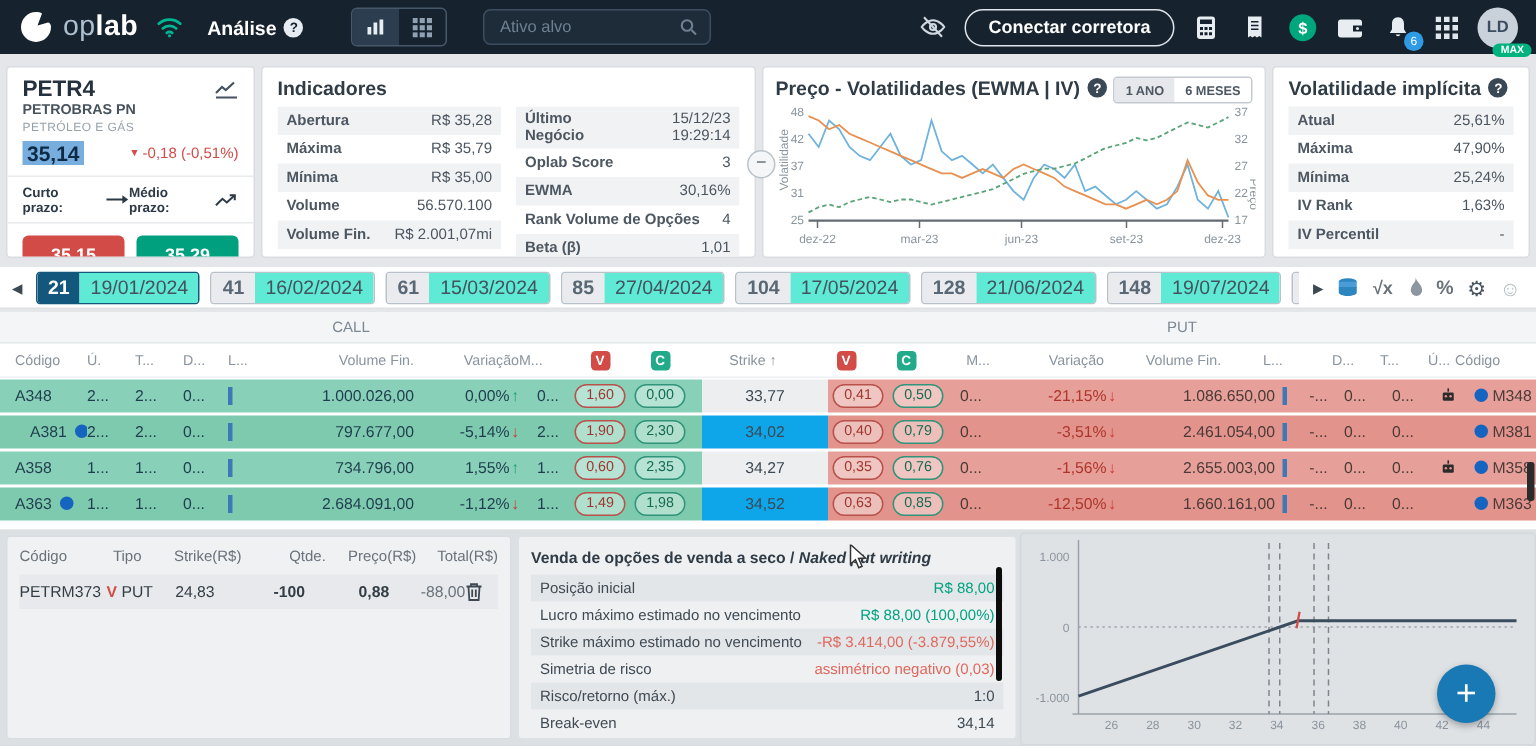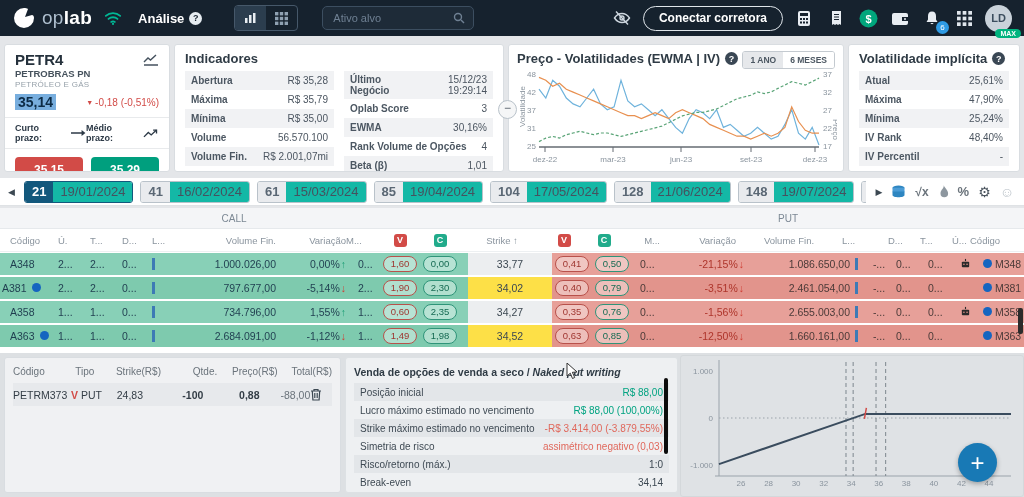--- a/index.html
+++ b/index.html
@@ -54,41 +54,41 @@
   .rgroup{display:flex;border:1px solid #c4cad0;border-radius:3px;overflow:hidden;}
   .rbtn{font-size:8.5px;font-weight:bold;color:#4c5762;padding:3px 7px;background:#fff;}
   .rbtn.on{background:#e6e8eb;}
   #p-iv{left:848px;top:44px;width:172px;height:128px;padding:6px 10px 0 10px;}
   .collapse{position:absolute;left:498px;top:100px;width:17px;height:17px;border-radius:50%;background:#f5f6f7;border:1px solid #b9c2ca;color:#55606a;font-size:12px;line-height:14px;text-align:center;z-index:5;}
   
   .tabsbar{position:absolute;top:178px;left:0;width:1024px;height:28px;background:#fff;border-bottom:1px solid #dfe2e5;display:flex;align-items:center;padding:0 6px;gap:7px;box-sizing:border-box;}
   .navarr{color:#3c4852;font-size:9px;padding:0 2px;}
   .tab{display:flex;border:1px solid #b9c2ca;border-radius:3px;overflow:hidden;height:20px;font-size:13px;flex:0 0 auto;}
   .tab .days{background:#e9ebee;color:#5a6774;padding:0 7px;display:flex;align-items:center;font-weight:bold;}
-  .tab .date{background:#14b8a6;color:#45525f;padding:0 7px;display:flex;align-items:center;}
+  .tab .date{background:#5eead4;color:#45525f;padding:0 7px;display:flex;align-items:center;}
   .tab.active{border-color:#13587c;}
   .tab.active .days{background:#13587c;color:#fff;}
   .tools{display:flex;align-items:center;gap:9px;margin-left:auto;padding-right:4px;}
   .tool{font-size:12px;color:#6a737b;display:flex;align-items:center;}
   
   .chain{position:absolute;top:208px;left:0;width:1024px;height:145px;background:#fff;overflow:hidden;}
   .band{display:flex;height:20px;font-size:10px;color:#7c8894;background:#f4f5f7;border-bottom:1px solid #e6e9ec;align-items:center;}
   .band .bc{width:468px;text-align:center;}
   .band .bs{width:84px;}
   .band .bp{flex:1;text-align:center;}
   .hdr{display:flex;height:22px;align-items:center;font-size:9.5px;color:#8a949e;border-bottom:1px solid #edf0f2;}
   .hcell{box-sizing:border-box;white-space:nowrap;overflow:visible;}
   .hb{width:13px;height:13px;border-radius:3px;color:#fff;font-size:9px;font-weight:bold;display:flex;align-items:center;justify-content:center;margin:0 auto;}
   .hbv{background:#d24b47;} .hbc{background:#21ab8b;}
   .row{display:flex;height:24px;align-items:center;font-size:10.5px;}
   .side-call,.side-put,.cell-strike{height:23px;display:flex;align-items:center;border-bottom:1px solid #fff;box-sizing:border-box;}
   .side-call{width:468px;color:#1f3d4f;}
   .r0 .side-call{background:#88d0b7;} .r1 .side-call{background:#7ecaae;}
   .cell-strike{width:84px;background:#eceef0;justify-content:center;color:#3c4852;}
-  .r1 .cell-strike{background:#fde047;}
+  .r1 .cell-strike{background:#0ea5e9;}
   .side-put{flex:1;color:#4b3a38;}
   .r0 .side-put{background:#e7a099;} .r1 .side-put{background:#e2948c;}
   .ccell{box-sizing:border-box;white-space:nowrap;overflow:hidden;display:flex;align-items:center;}
   .num{justify-content:flex-end;}
   .pill{display:inline-flex;align-items:center;justify-content:center;width:34px;height:14px;border-radius:8px;font-size:9.5px;background:rgba(255,255,255,.4);margin:0 3px;}
   .pv{border:1px solid #b8514b;color:#9e352f;}
   .pc{border:1px solid #2f9479;color:#156a52;}
   .bdot{width:9px;height:9px;border-radius:50%;background:#1565c0;display:inline-block;margin-left:5px;flex:0 0 auto;}
   .volbar{width:3px;height:12px;background:#3d7ab5;display:inline-block;}
   .up{color:#1d9e74;} .dn{color:#cf3f35;}
@@ -397,21 +397,21 @@
         <div class="kv">
           <span class="k">Máxima</span>
           <span class="v">47,90%</span>
         </div>
         <div class="kv alt">
           <span class="k">Mínima</span>
           <span class="v">25,24%</span>
         </div>
         <div class="kv">
           <span class="k">IV Rank</span>
-          <span class="v">48,40%</span>
+          <span class="v">1,63%</span>
         </div>
         <div class="kv alt">
           <span class="k">IV Percentil</span>
           <span class="v">-</span>
         </div>
       </div>
   </div>
 
   <div class="tabsbar">
     <span class="navarr">◀</span>
@@ -423,21 +423,21 @@
         <div class="tab">
           <span class="days">41</span>
           <span class="date">16/02/2024</span>
         </div>
         <div class="tab">
           <span class="days">61</span>
           <span class="date">15/03/2024</span>
         </div>
         <div class="tab">
           <span class="days">85</span>
-          <span class="date">19/04/2024</span>
+          <span class="date">27/04/2024</span>
         </div>
         <div class="tab">
           <span class="days">104</span>
           <span class="date">17/05/2024</span>
         </div>
         <div class="tab">
           <span class="days">128</span>
           <span class="date">21/06/2024</span>
         </div>
         <div class="tab">
@@ -570,21 +570,21 @@
               </span>
             </span>
             <span class="ccell " style="width: 46px;">
               <span class="bdot"></span>
               <span>&nbsp;M348</span>
             </span>
           </div>
         </div>
         <div class="row r1">
           <div class="side-call">
-            <span class="ccell " style="width: 58px; padding-left: 2px;">
+            <span class="ccell " style="width: 58px; padding-left: 20px;">
               <span>A381</span>
               <span class="bdot"></span>
             </span>
             <span class="ccell " style="width: 32px;">2...</span>
             <span class="ccell " style="width: 32px;">2...</span>
             <span class="ccell " style="width: 30px;">0...</span>
             <span class="ccell " style="width: 20px;">
               <span class="volbar"></span>
             </span>
             <span class="ccell num" style="width: 104px;">797.677,00</span>

